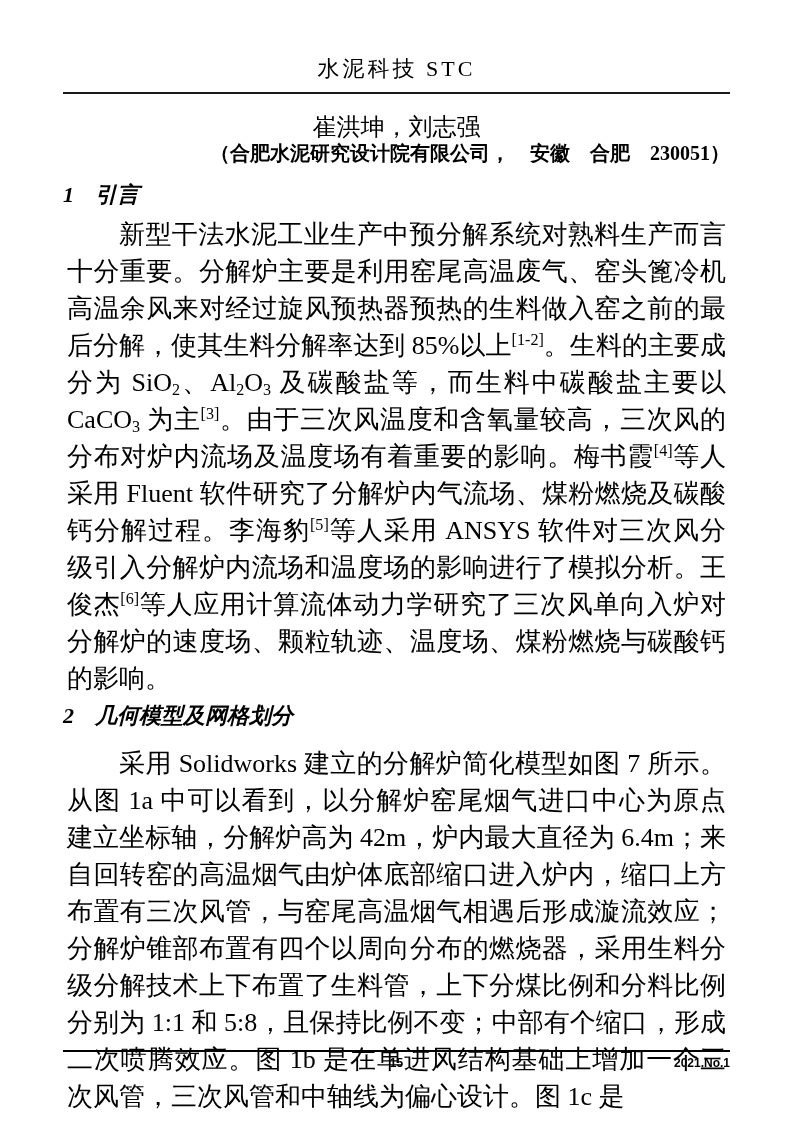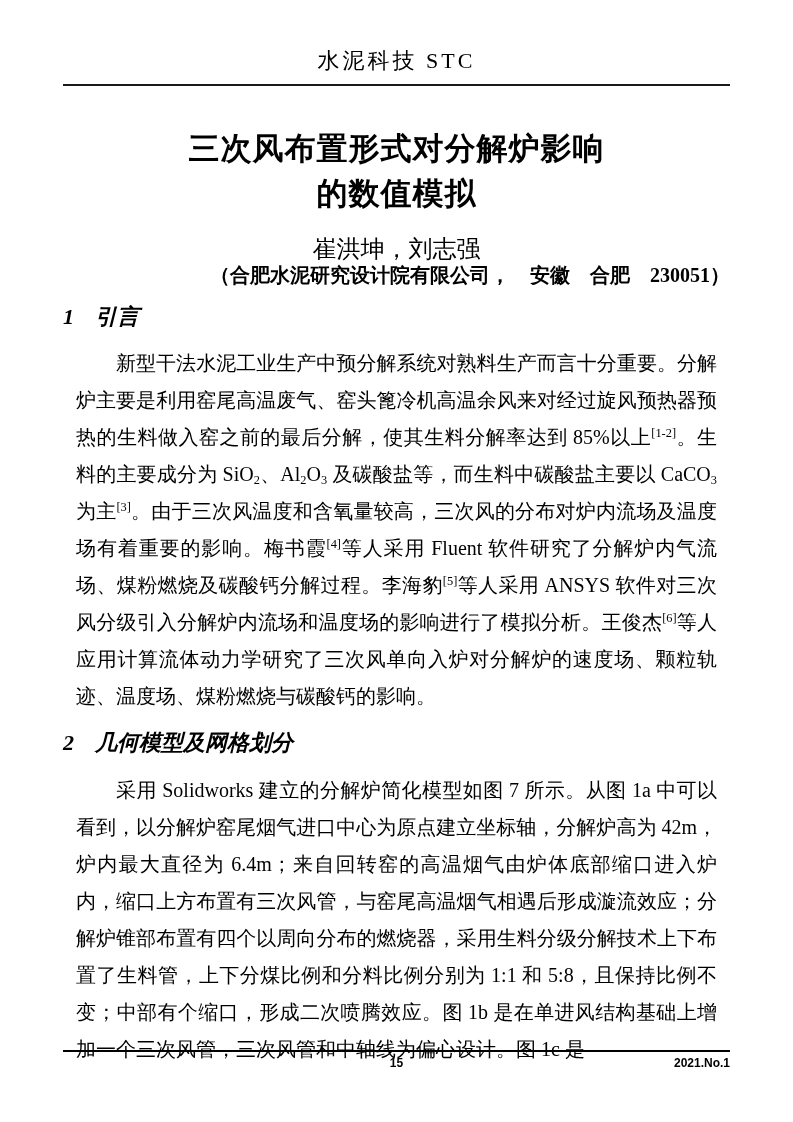--- a/index.html
+++ b/index.html
@@ -8,21 +8,21 @@
     background: #ffffff;
   }
   .page {
     position: relative;
     width: 793px;
     height: 1122px;
     margin: 0 auto;
     background: #ffffff;
     color: #000000;
     box-sizing: border-box;
-    padding: 0 63px;
+    padding: 8px 63px;
     overflow: hidden;
     font-family: "Liberation Serif", "DejaVu Serif", serif;
   }
   
   .journal-header {
     margin-top: 46px;
     text-align: center;
     font-size: 22px;
     line-height: 30px;
     letter-spacing: 3px;
@@ -69,22 +69,22 @@
   .section-heading.second {
     margin-top: 4px;
     margin-bottom: 14px;
   }
   .section-heading .sec-num {
     margin-right: 0.95em;
     font-family: "Liberation Serif", "DejaVu Serif", serif;
     font-weight: 700;
   }
   .body-para {
-    margin: 13px;
-    font-size: 20px;
+    margin: 4px;
+    font-size: 26px;
     line-height: 37px;
     text-align: justify;
     text-indent: 2em;
     word-break: break-word;
   }
   .body-para sup,
   .body-para sub {
     font-size: 0.62em;
     line-height: 0;
     vertical-align: baseline;
@@ -127,21 +127,20 @@
   }
 </style>
 </head>
 <body>
 
 <div class="page">
 
   <div class="journal-header">水泥科技 STC</div>
   <hr class="header-rule">
 
-  <h1 class="paper-title"><span>三次风布置形式对分解炉影响</span><br><span>的数值模拟</span></h1>
 
   <div class="authors">崔洪坤，刘志强</div>
 
   <div class="affiliation">（合肥水泥研究设计院有限公司，　安徽　合肥　230051）</div>
 
   <h2 class="section-heading"><span class="sec-num">1</span><span>引言</span></h2>
 
   <p class="body-para"><span>新型干法水泥工业生产中预分解系统对熟料生产而言十分重要。分解炉主要是利用窑尾高温废气、窑头篦冷机高温余风来对经过旋风预热器预热的生料做入窑之前的最后分解，使其生料分解率达到 85%以上</span><sup>[1-2]</sup><span>。生料的主要成分为 SiO</span><sub>2</sub><span>、Al</span><sub>2</sub><span>O</span><sub>3</sub><span> 及碳酸盐等，而生料中碳酸盐主要以 CaCO</span><sub>3</sub><span> 为主</span><sup>[3]</sup><span>。由于三次风温度和含氧量较高，三次风的分布对炉内流场及温度场有着重要的影响。梅书霞</span><sup>[4]</sup><span>等人采用 Fluent 软件研究了分解炉内气流场、煤粉燃烧及碳酸钙分解过程。李海豹</span><sup>[5]</sup><span>等人采用 ANSYS 软件对三次风分级引入分解炉内流场和温度场的影响进行了模拟分析。王俊杰</span><sup>[6]</sup><span>等人应用计算流体动力学研究了三次风单向入炉对分解炉的速度场、颗粒轨迹、温度场、煤粉燃烧与碳酸钙的影响。</span></p>
 
 

